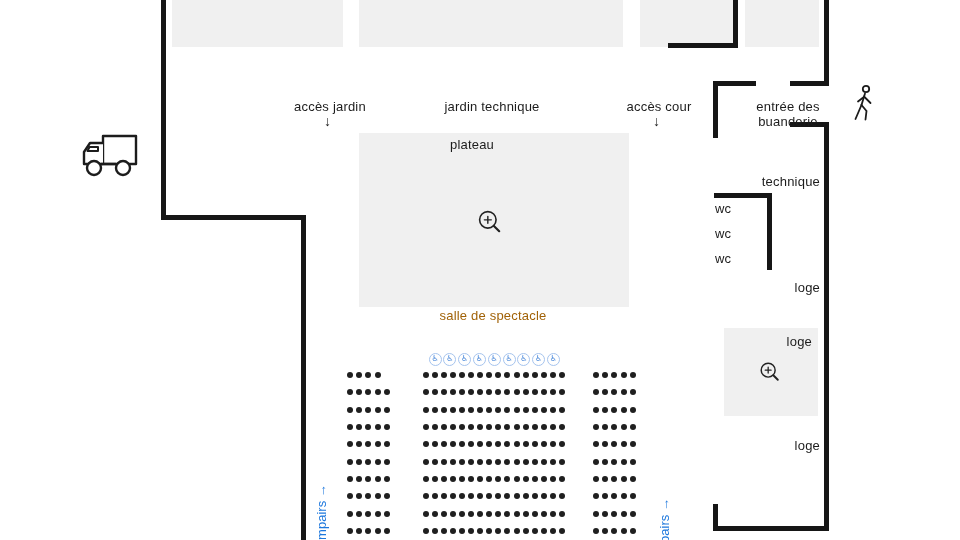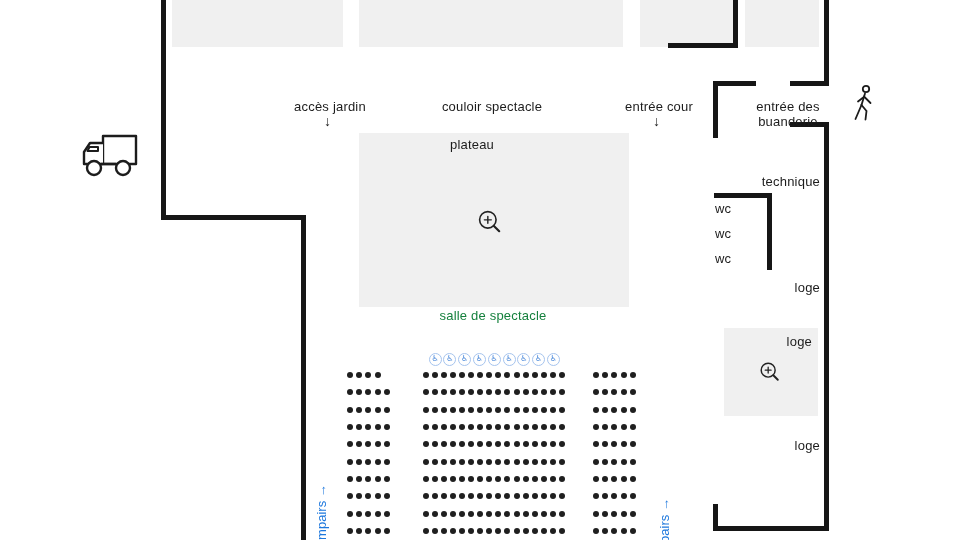--- a/index.html
+++ b/index.html
@@ -6,21 +6,21 @@
   #stage{
     position:relative;width:960px;height:540px;overflow:hidden;
     background:#ffffff;font-family:"Liberation Sans","DejaVu Sans",sans-serif;
     color:#1c1c1c;
   }
   .room{position:absolute;background:#f0f0f0;}
   .wall{position:absolute;background:#161616;}
   .lbl{position:absolute;font-size:13px;line-height:15px;letter-spacing:.2px;white-space:pre-line;}
   .center{text-align:center;}
   .right{text-align:right;}
-  .blue{color:#15803d;}
+  .blue{color:#a16207;}
   .arrow{position:absolute;font-size:14px;color:#1c1c1c;}
   .vlabel{
     position:absolute;font-size:13px;color:#1e78dd;white-space:nowrap;
     transform:rotate(-90deg);transform-origin:center center;text-align:center;
   }
   .seat{position:absolute;width:6px;height:6px;border-radius:50%;background:#1f1f1f;}
   .wheel{
     position:absolute;width:13px;height:13px;border-radius:50%;
     border:1.2px solid #a6c4ee;box-sizing:border-box;
     display:flex;align-items:center;justify-content:center;
@@ -53,23 +53,23 @@
   <div class="wall" style="left:790px;top:122px;width:39px;height:5px"></div>
   <div class="wall" style="left:824px;top:122px;width:5px;height:409px"></div>
   <div class="wall" style="left:714px;top:193px;width:58px;height:5px"></div>
   <div class="wall" style="left:767px;top:193px;width:5px;height:77px"></div>
   <div class="wall" style="left:713px;top:504px;width:5px;height:27px"></div>
   <div class="wall" style="left:713px;top:526px;width:116px;height:5px"></div>
 
   <div class="lbl center" style="left:283px;top:99px;width:94px">accès jardin</div>
   <div class="arrow" style="left:324px;top:113px">↓</div>
 
-  <div class="lbl center" style="left:437px;top:99px;width:110px">couloir spectacle</div>
-
-  <div class="lbl center" style="left:619px;top:99px;width:80px">entrée cour</div>
+  <div class="lbl center" style="left:437px;top:99px;width:110px">jardin technique</div>
+
+  <div class="lbl center" style="left:619px;top:99px;width:80px">accès cour</div>
   <div class="arrow" style="left:653px;top:113px">↓</div>
 
   <div class="lbl center" style="left:729px;top:99px;width:118px">entrée des buanderie</div>
 
 
   <div class="lbl center" style="left:412px;top:137px;width:120px">plateau</div>
 
   <div class="lbl center blue" style="left:423px;top:308px;width:140px">salle de spectacle</div>
 
   <div class="lbl right" style="left:740px;top:174px;width:80px">technique</div>

